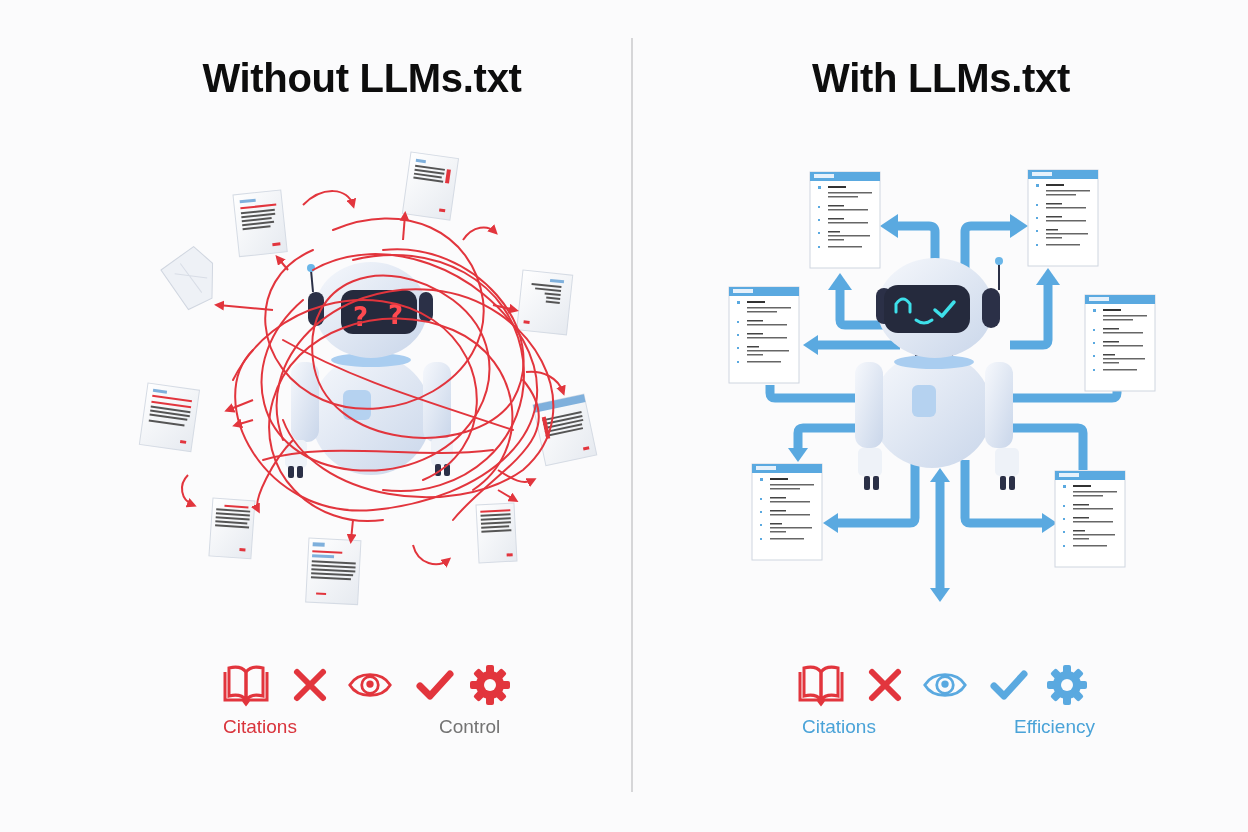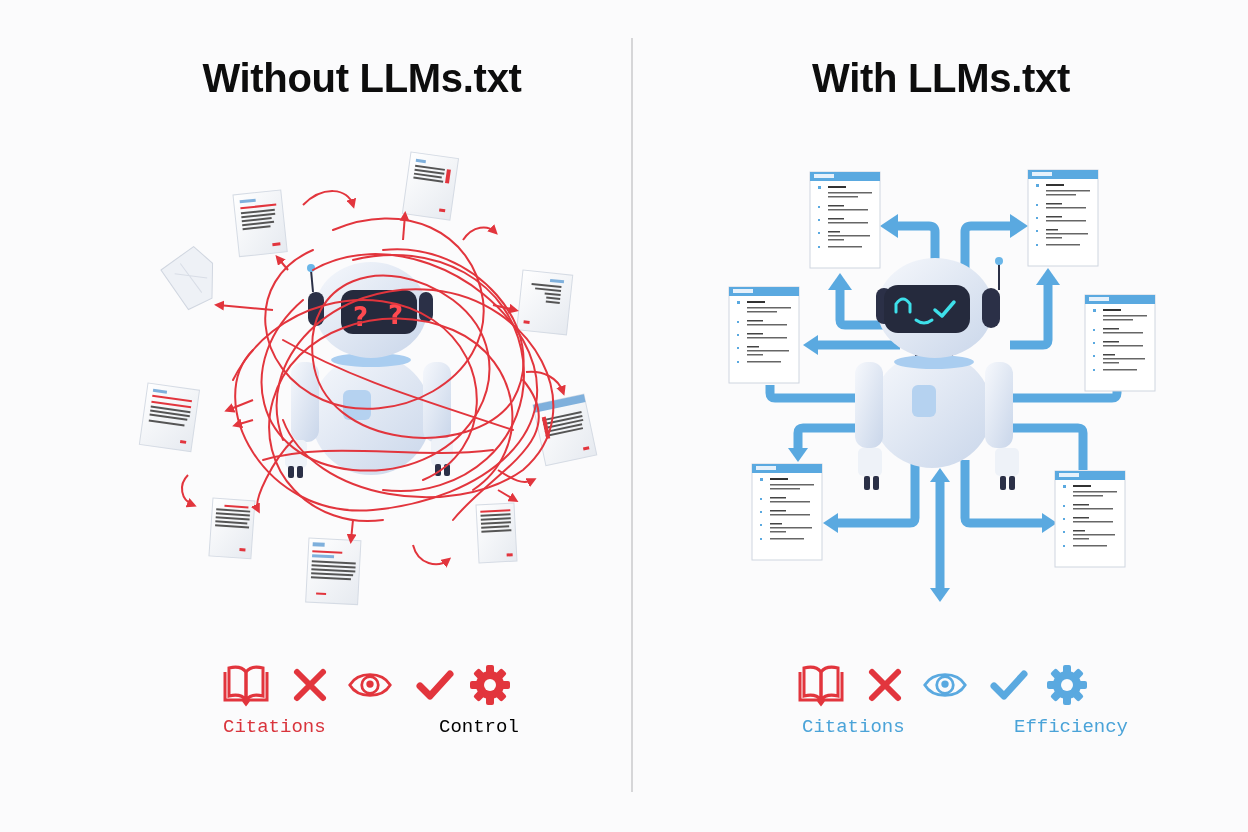--- a/index.html
+++ b/index.html
@@ -8,21 +8,21 @@
   .panel.left { left:9px;margin-left:44px; }
   .panel.right { left:624px; }
   .title { position:absolute; top:56px; left:0; width:100%; text-align:center; font-family:"Liberation Sans", sans-serif; font-weight:700; font-size:40px; color:#0d0d0d; letter-spacing:-0.3px; }
   .panel.left .title { left:-3px; }
   .panel.right .title { left:5px; }
   .divider { position:absolute; left:631px; top:38px; width:2px; height:754px; background:#d6d6d8; }
   .scene { position:absolute; left:0; top:0; width:624px; height:832px; }
   .icon-row { position:absolute; top:660px; height:50px; }
   .icon { position:absolute; top:0; width:50px; height:50px; }
   .icon svg { width:100%; height:100%; }
-  .label { position:absolute; top:716px; font-size:19px; font-family:Liberation Mono, monospace; }
+  .label { position:absolute; top:716px; font-size:19px; font-family:Liberation Sans, sans-serif; }
 </style>
 </head>
 <body>
 
 <div class="panel left">
   <div class="title">Without LLMs.txt</div>
 
   <svg class="scene" viewBox="0 0 624 832" width="624" height="832">
     <defs>
       <marker id="ar" viewBox="0 0 10 10" refX="6" refY="5" markerWidth="5" markerHeight="5" orient="auto">
@@ -222,21 +222,21 @@
             <rect x="21" y="5" width="8" height="9" rx="2" transform="rotate(45 25 25)"></rect>
             <rect x="21" y="5" width="8" height="9" rx="2" transform="rotate(-45 25 25)"></rect>
             <rect x="21" y="36" width="8" height="9" rx="2" transform="rotate(45 25 25)"></rect>
             <rect x="21" y="36" width="8" height="9" rx="2" transform="rotate(-45 25 25)"></rect>
           </g>
           <circle cx="25" cy="25" r="6" fill="#fbfbfc"></circle>
         </svg>
     </div>
   </div>
   <div class="label" style="left:170px;color:#d9343c">Citations</div>
-  <div class="label" style="left:386px;color:#000000">Control</div>
+  <div class="label" style="left:386px;color:#737373">Control</div>
 </div>
 
 <div class="divider"></div>
 
 <div class="panel right">
   <div class="title">With LLMs.txt</div>
 
   <svg class="scene" viewBox="624 0 624 832" width="624" height="832">
     <defs>
       <linearGradient id="robotBody2" x1="0" y1="0" x2="1" y2="1">

